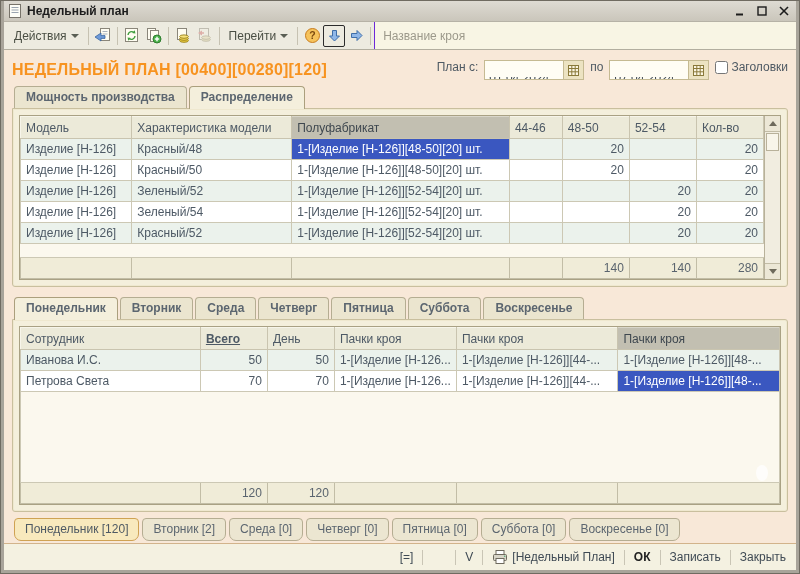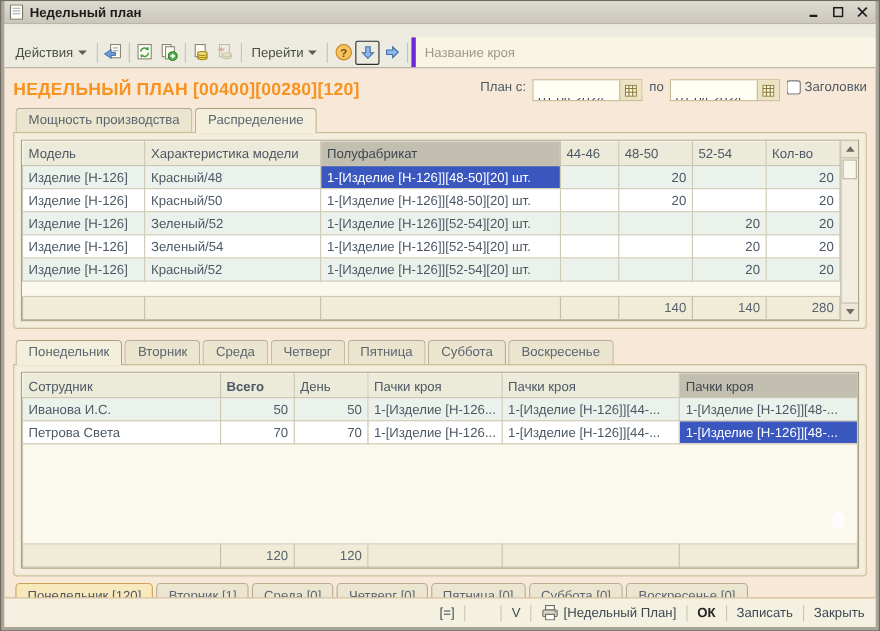--- a/index.html
+++ b/index.html
@@ -3,48 +3,48 @@
 <meta charset="utf-8">
 <style>
   html,body{margin:0;padding:0;}
   body{width:800px;height:574px;font-family:"Liberation Sans",sans-serif;background:#fff;overflow:hidden;}
   .frame{box-sizing:border-box;width:800px;height:574px;border:1px solid #6f6b61;background:#a8a49a;padding:0 3px 3px 3px;display:flex;flex-direction:column;}
   .titlebar{height:20px;display:flex;align-items:center;background:linear-gradient(#dedbd3,#cac6bb);padding:0 4px;gap:5px;flex:0 0 auto;}
   .titlebar .title{font-size:12px;font-weight:bold;color:#1c1c1c;flex:1;}
   .winbtn{width:17px;height:15px;display:flex;align-items:center;justify-content:center;cursor:default;}
   .client{flex:1;display:flex;flex-direction:column;background:#f8e8d8;overflow:hidden;border-top:1px solid #b6b2a6;}
   
-  .toolbar{height:27px;background:#edebe0;border-bottom:1px solid #b2ae9f;display:flex;align-items:center;padding:12px 0 0 4px;font-size:12px;color:#4a4f44;flex:0 0 auto;}
+  .toolbar{height:27px;background:#edebe0;border-bottom:1px solid #b2ae9f;display:flex;align-items:center;padding:0 0 0 4px;font-size:12px;color:#4a4f44;flex:0 0 auto;}
   .tbbtn{display:flex;align-items:center;gap:4px;padding:3px 6px;border-radius:2px;}
   .tri-down{width:0;height:0;border-left:4px solid transparent;border-right:4px solid transparent;border-top:4px solid #5a5f54;}
   .tbsep{width:1px;height:18px;background:#c6c2b2;margin:0 3px;}
   .tbicon{width:22px;height:22px;display:flex;align-items:center;justify-content:center;border-radius:2px;}
   .tbicon.pressed{border:1px solid #2b2b2b;width:20px;height:20px;}
-  .namefield{flex:1;align-self:stretch;background:#f8f5e4;border-left:4px solid #6d28d9;color:#9c998b;display:flex;align-items:center;padding-left:8px;font-size:12px;}
+  .namefield{flex:1;align-self:stretch;background:#f8f5e4;border-left:1px solid #6d28d9;color:#9c998b;display:flex;align-items:center;padding-left:8px;font-size:12px;}
   
   .content{flex:1;display:flex;flex-direction:column;padding:4px 8px 0 8px;overflow:hidden;}
   .headrow{height:32px;display:flex;align-items:center;justify-content:space-between;flex:0 0 auto;}
   .pagetitle{color:#f79320;font-weight:bold;font-size:16px;letter-spacing:.2px;}
   .planctrls{display:flex;align-items:flex-start;gap:6px;font-size:12px;color:#4e5963;}
   .datefield{display:flex;align-items:stretch;border:1px solid #c5ba92;background:#fffdf4;height:20px;box-sizing:border-box;}
   .datefield input{border:none;outline:none;width:70px;font-size:12px;color:#3f4a54;background:transparent;padding:0 4px;font-family:"Liberation Sans",sans-serif;margin-top:16px;}
   .calbtn{width:19px;background:#ece3c2;border-left:1px solid #c5ba92;display:flex;align-items:center;justify-content:center;}
   .chk{display:flex;align-items:center;gap:3px;}
   .chk input{width:13px;height:13px;margin:0;accent-color:#6b6b5b;}
   
-  .tabsrow{display:flex;gap:2px;margin-left:2px;flex:0 0 auto;position:relative;z-index:2;}
+  .tabsrow{display:flex;gap:2px;margin-left:2px;flex:0 0 auto;position:relative;z-index:2;font-weight:bold;}
   .tab{font-size:12px;color:#5c6670;background:#ebe5cf;border:1px solid #b5ad92;border-bottom:none;border-radius:4px 4px 0 0;padding:3px 11px 3px 11px;height:15px;}
   .tab.active{background:#f4efdc;position:relative;margin-bottom:-1px;padding-bottom:4px;border-color:#ab9f7d;}
   
   .panel{background:#f4efdc;border:1px solid #c9bf9e;border-radius:0 3px 3px 3px;padding:6px;flex:0 0 auto;box-shadow:inset 0 0 0 1px #efe8cf;}
   .tablewrap{display:flex;border:1px solid #a9a184;background:#fbf8ee;}
   table.grid{border-collapse:collapse;table-layout:fixed;font-size:12px;color:#4d5965;}
   table.grid th{font-weight:normal;text-align:left;background:#ecead9;border:1px solid #c9c4af;border-top-color:#f7f5ea;border-left-color:#f7f5ea;padding:3px 5px;height:15px;white-space:nowrap;overflow:hidden;}
   table.grid th.selcol{background:#c2bfb1;border-top-color:#d9d6ca;border-left-color:#d9d6ca;color:#3e474f;}
-  table.grid th.b{font-weight:bold;}
+  table.grid th.b{font-weight:bold;text-decoration:underline;}
   table.grid td{border:1px solid #ccc8b4;padding:2px 5px;height:16px;white-space:nowrap;overflow:hidden;}
   tr.alt td{background:#ebf2ec;}
   tr.plain td{background:#ffffff;}
   td.num{text-align:right;}
   td.selcell{background:#3a57c0 !important;color:#fff;}
   tr.filler1 td{height:9px;background:#fbf8ee;border-left:none;border-right:none;}
   tr.filler2 td{height:86px;background:#fbf8ee;}
   tr.totals td{background:#f0ecd8;color:#5a646e;border-color:#c2bda6;padding-left:41px;}
   
   .vscroll{width:15px;background:#f1ede0;border-left:1px solid #b8b19a;display:flex;flex-direction:column;align-items:center;}
@@ -377,21 +377,21 @@
             </tr>
           </tbody>
             </table>
         </div>
       </div>
 
       <div class="gap6"></div>
 
       <div class="btabsrow">
         <span class="btab active">Понедельник [120]</span>
-        <span class="btab">Вторник [1]</span>
+        <span class="btab">Вторник [2]</span>
         <span class="btab">Среда [0]</span>
         <span class="btab">Четверг [0]</span>
         <span class="btab">Пятница [0]</span>
         <span class="btab">Суббота [0]</span>
         <span class="btab">Воскресенье [0]</span>
       </div>
 
       <div class="wmdot"></div>
 
     </div>

